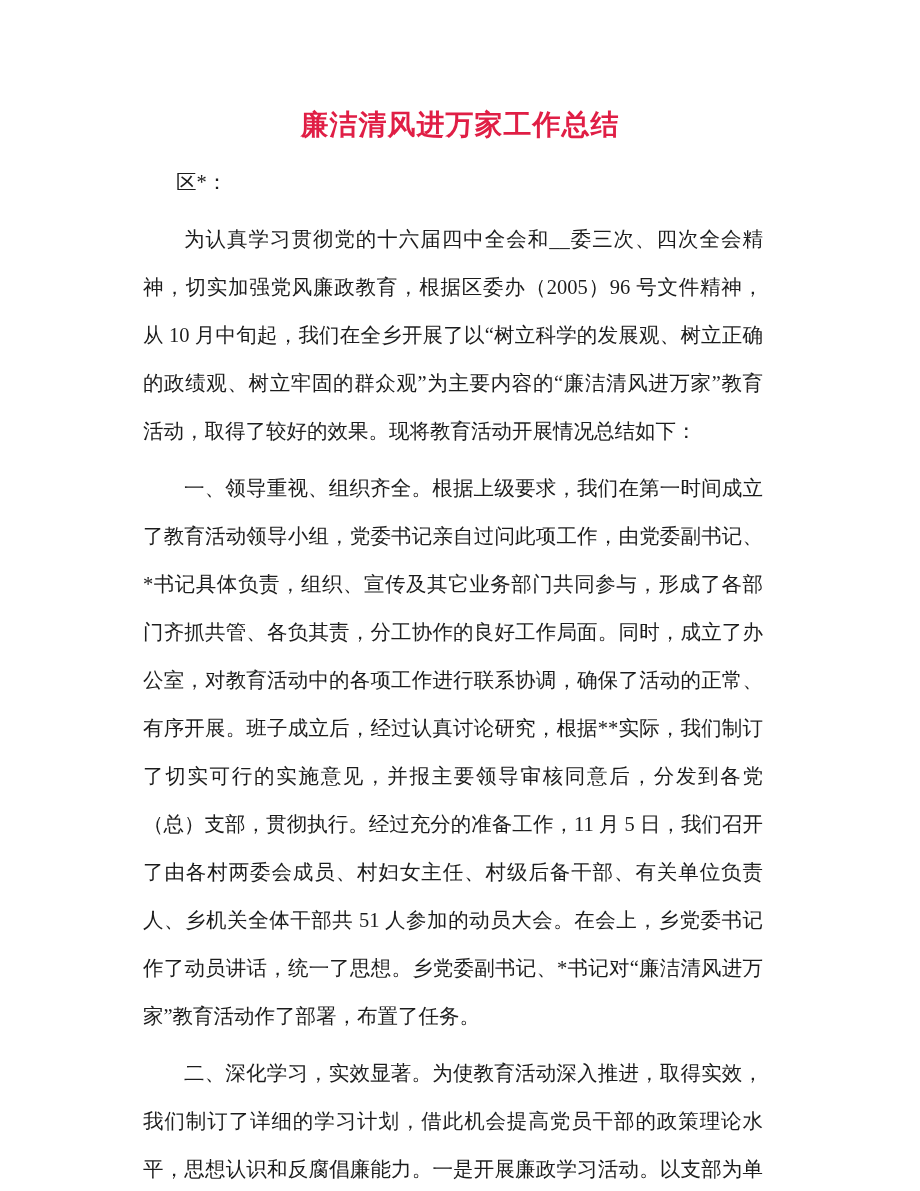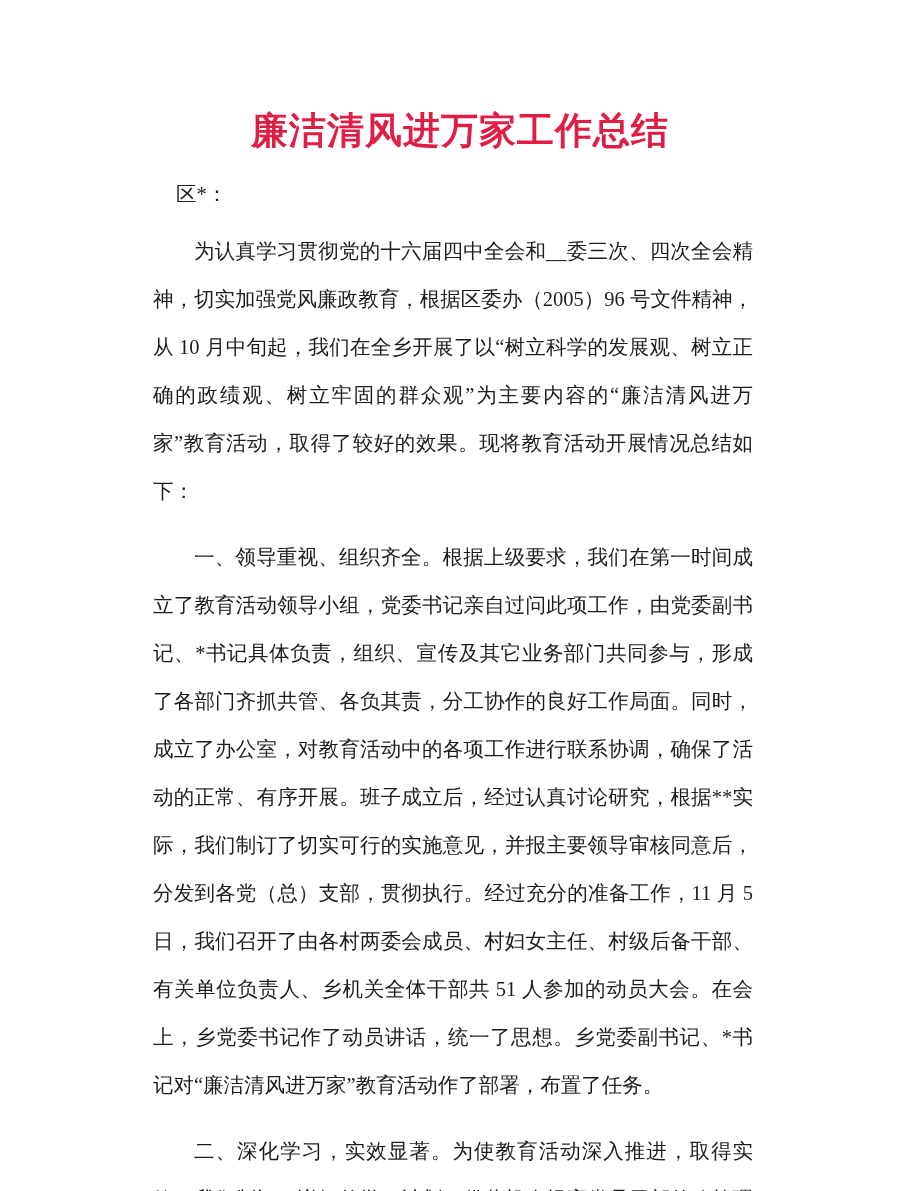--- a/index.html
+++ b/index.html
@@ -15,39 +15,39 @@
     overflow: hidden;
     font-family: "Liberation Serif", "DejaVu Serif", serif;
     color: #1c1c1c;
   }
   .doc-title {
     margin: 0;
     padding-top: 106px;
     text-align: center;
     font-family: Liberation Serif, serif;
     font-weight: bold;
-    font-size: 37px;
+    font-size: 28px;
     letter-spacing: 1px;
     color: #e01e45;
   }
   .content {
     margin-left: 135px;
     width: 636px;
     font-size: 20.5px;
     line-height: 48px;
     text-align: justify;
     text-justify: inter-ideograph;
   }
   .salutation {
     margin: 0;
     margin-top: 14px;
     text-indent: 2em;
   }
   .para {
-    margin: 18px;
+    margin: 8px;
     margin-top: 9px;
     text-indent: 2em;
   }
 </style>
 </head>
 <body>
 
 <div class="page">
   <h1 class="doc-title">廉洁清风进万家工作总结</h1>
   <div class="content">

